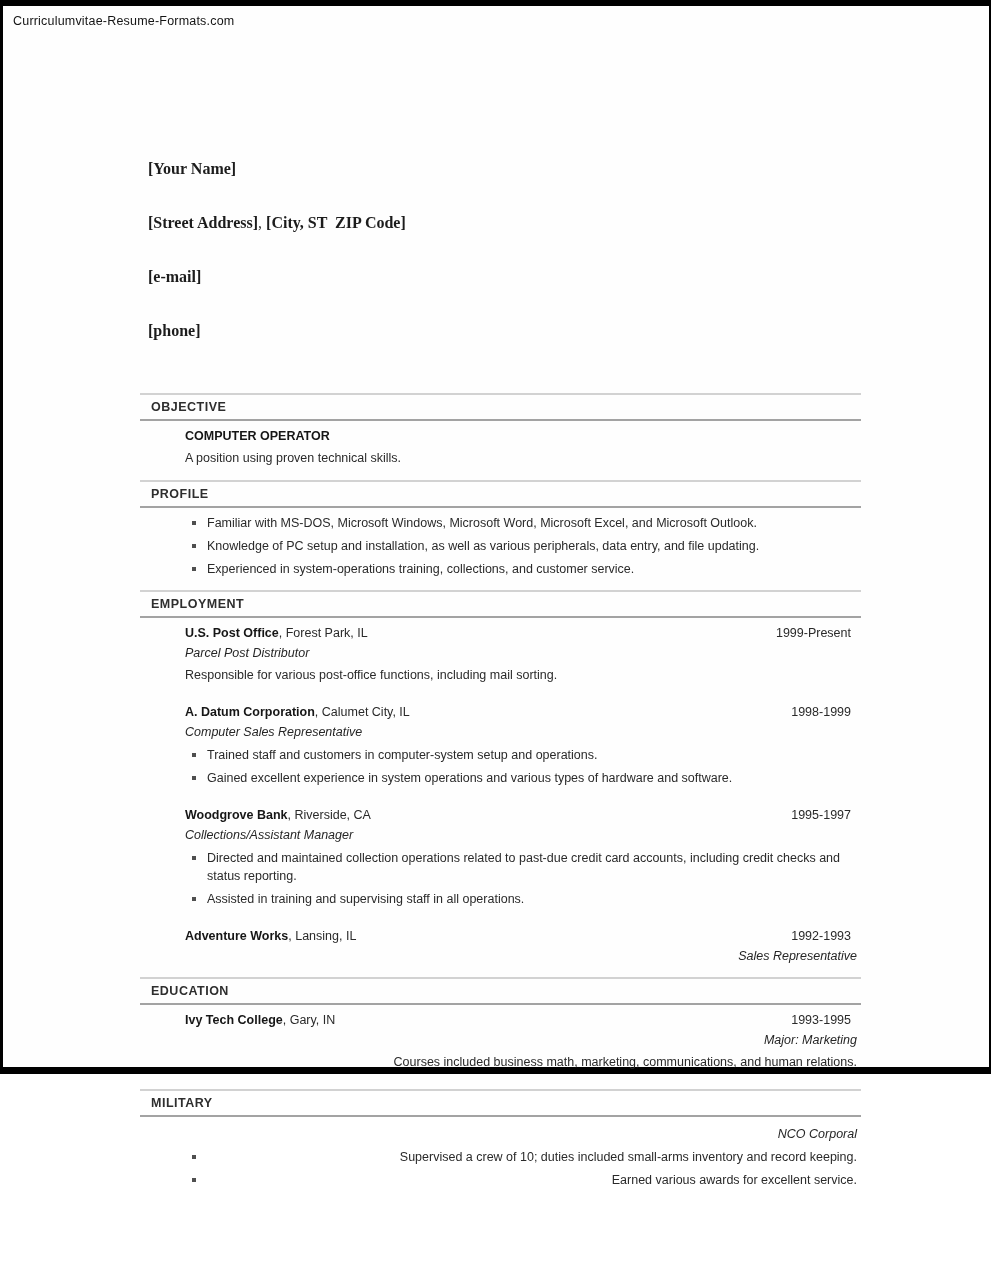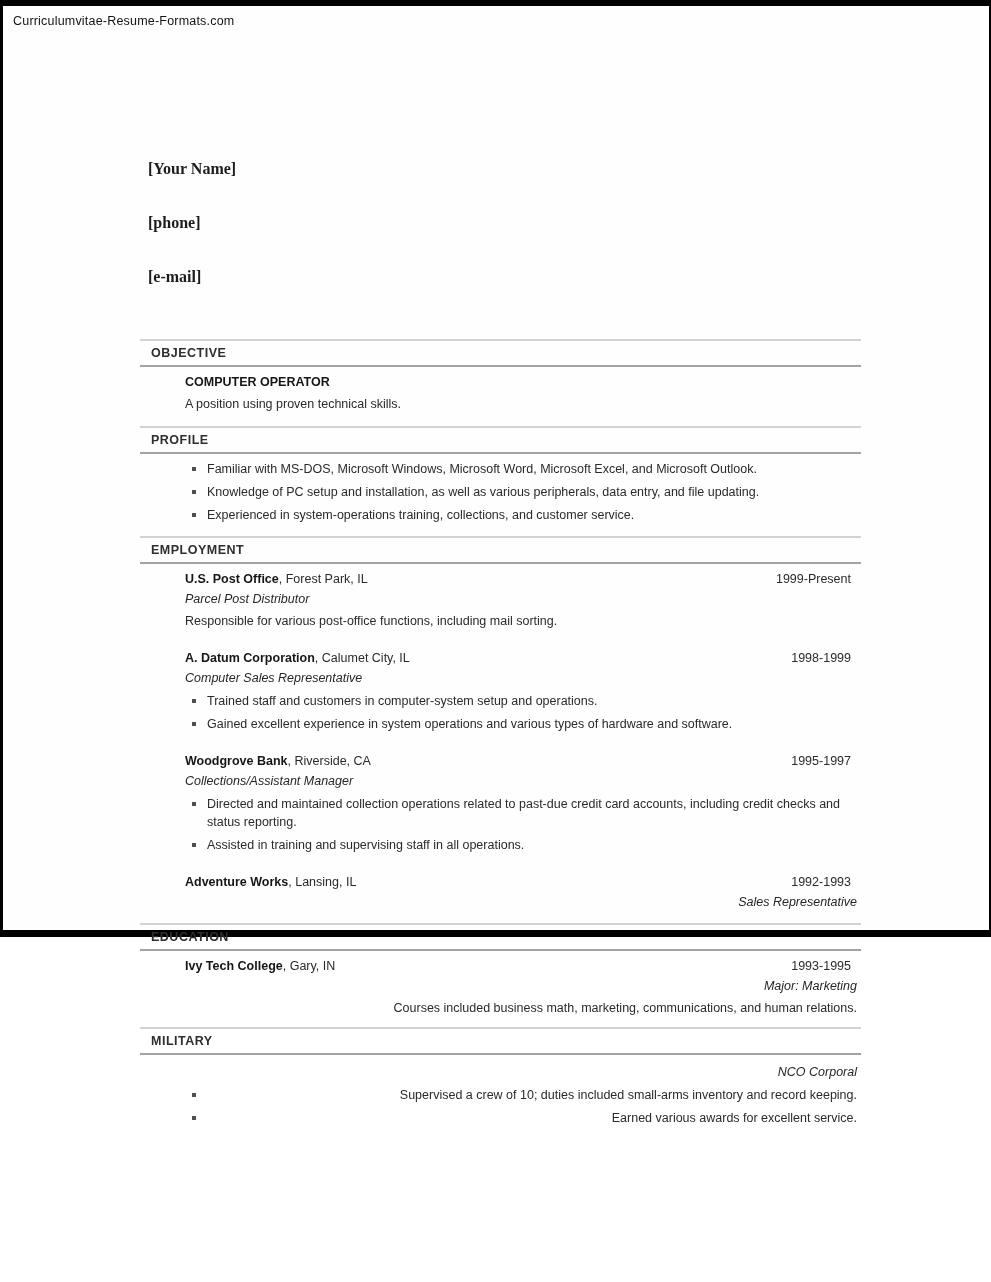--- a/index.html
+++ b/index.html
@@ -6,21 +6,21 @@
   html, body { background:#ffffff; }
   body {
     width:991px; height:1282px;
     position:relative;
     font-family:"Liberation Sans", sans-serif;
     color:#2a2a2a;
     overflow:hidden;
   }
   .page-frame {
     position:absolute; inset:0;
-    width:991px; height:937px;
+    width:991px; height:1074px;
     border-top:6px solid #000;
     border-bottom:7px solid #000;
     border-left:3px solid #000;
     border-right:2px solid #000;
     background:#fefefe;
   }
   .site-link {
     position:absolute;
     top:8px; left:10px;
     font-size:12.5px;
@@ -50,21 +50,21 @@
     border-bottom:2px solid #a3a3a3;
     padding:4px 0 4px 11px;
     font-size:12.5px;
     line-height:16px;
     color:#2e2e2e;
     letter-spacing:0.5px;
     font-weight:bold;
   }
   .section-body { padding:6px 4px 12px 45px; }
   .section-body.objective { padding-bottom:13px; }
-  .section-body.education-body, .section-body.military-body { padding-bottom:10px; }
+  .section-body.education-body, .section-body.military-body { padding-bottom:18px; }
   .job { margin-bottom:19px; }
   .job:last-child { margin-bottom:0;text-align:right; }
   .job-header {
     display:flex;
     justify-content:space-between;
     padding-right:6px;
     line-height:18px;
   }
   .company { font-weight:bold; color:#161616; }
   .dates { color:#2a2a2a; white-space:nowrap; }
@@ -90,22 +90,23 @@
 <body>
 
 <div class="page-frame">
 
   <div class="site-link">Curriculumvitae-Resume-Formats.com</div>
 
   <div class="resume">
 
     <div class="contact">
       <div>[Your Name]</div>
+      <div><span>[Street Address]</span><span class="sep">, </span><span>[City, ST  ZIP Code]</span></div>
+      <div>[e-mail]</div>
       <div>[phone]</div>
-      <div>[e-mail]</div>
     </div>
 
     <div>
       <div class="section-heading">OBJECTIVE</div>
       <div class="section-body objective">
         <div class="obj-title">COMPUTER OPERATOR</div>
         <div class="desc">A position using proven technical skills.</div>
       </div>
     </div>
 

